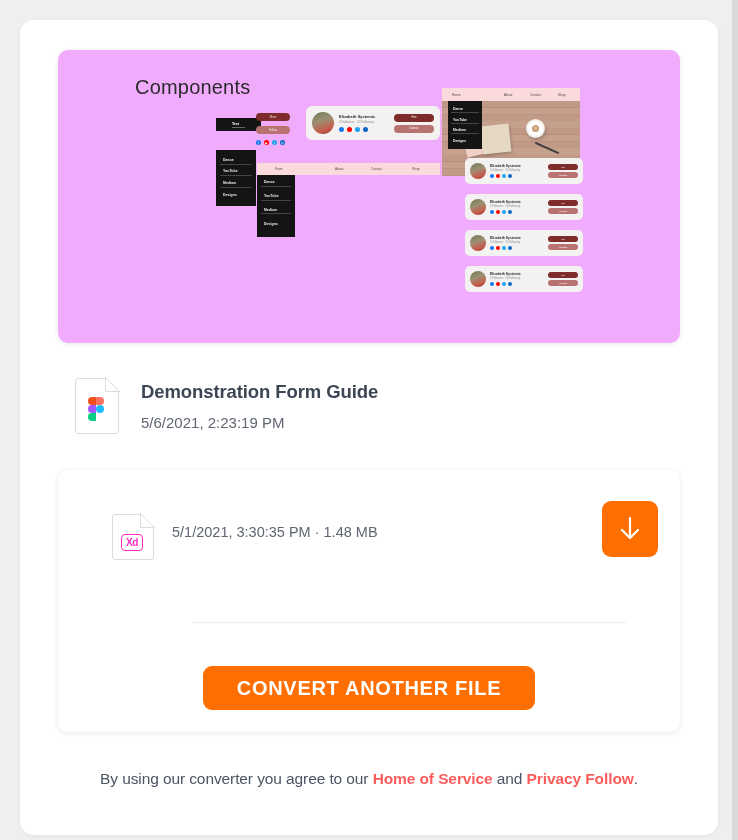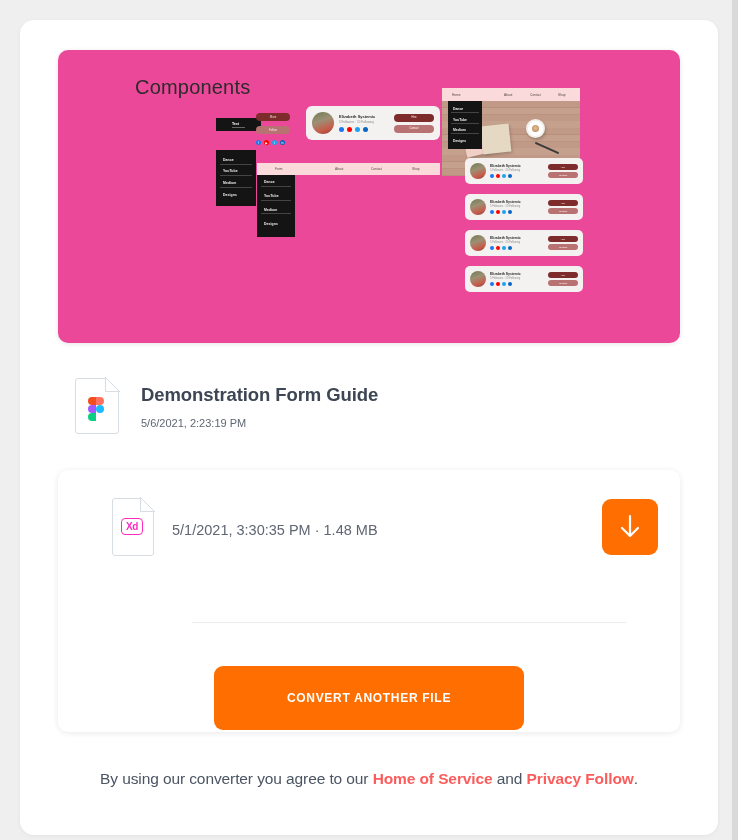--- a/index.html
+++ b/index.html
@@ -40,21 +40,21 @@
     height: 293px;
     background: #ffffff;
     border-radius: 10px;
     box-shadow: 0 1px 5px rgba(0,0,0,0.10);
     overflow: hidden;
   }
 
   .preview-stage {
     position: absolute;
     inset: 0;
-    background: #ec4899;
+    background: #f0abfc;
   }
 
   .pv-title {
     position: absolute;
     left: 77px;
     top: 26px;
     font-size: 20px;
     font-weight: 400;
     color: #2b2b2b;
     letter-spacing: 0.2px;
@@ -267,21 +267,21 @@
   .fg-bl { left:0;  top:16px;background:#0acf83; border-radius: 4px 0 0 4px; }
 
   .file-meta .file-title {
     font-size: 18.5px;
     font-weight: 700;
     color: #3d4654;
     letter-spacing: -0.1px;
     white-space: nowrap;
   }
   .file-meta .file-sub {
-    font-size: 11px;
+    font-size: 15px;
     color: #5f6672;
     margin-top: 11px;
     white-space: nowrap;
   }
 
   
   .inner-card {
     position: absolute;
     left: 38px;
     top: 450px;
@@ -297,22 +297,23 @@
     left: 54px;
     top: 28px;
     right: 22px;
     display: flex;
     align-items: center;
   }
 
   .dl-fileicon {
     position: relative;
     width: 42px;
-    height: 58px;
+    height: 46px;
     flex: none;
+    margin-top: 16px;
   }
   .xd-badge {
     position: absolute;
     left: 9px; top: 20px;
     width: 22px; height: 17px;
     border: 1.6px solid #ff2bc2;
     border-radius: 4px;
     display: flex; align-items: center; justify-content: center;
     font-size: 10px;
     font-weight: 700;
@@ -364,25 +365,25 @@
     left: 0; right: 0;
     top: 196px;
     display: flex; justify-content: center;
   }
   .cta-button {
     background: #ff6e00;
     border: none;
     border-radius: 9px;
     color: #ffffff;
     font-family: "Liberation Sans", sans-serif;
-    font-size: 12px;
+    font-size: 20px;
     font-weight: 700;
     letter-spacing: 0.7px;
     padding: 0 34px;
-    height: 64px;
+    height: 44px;
     min-width: 310px;
     cursor: pointer;
   }
 
   
   .footer {
     position: absolute;
     left: 0; right: 0;
     top: 750px;
     text-align: center;

